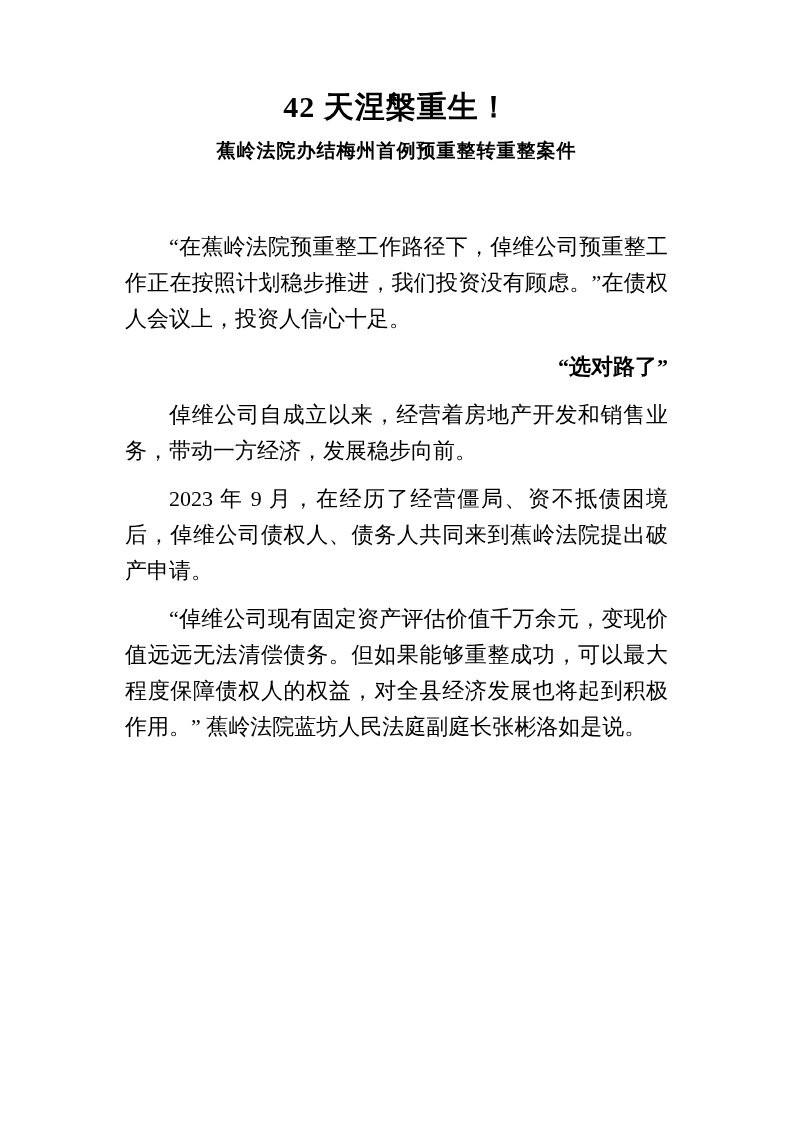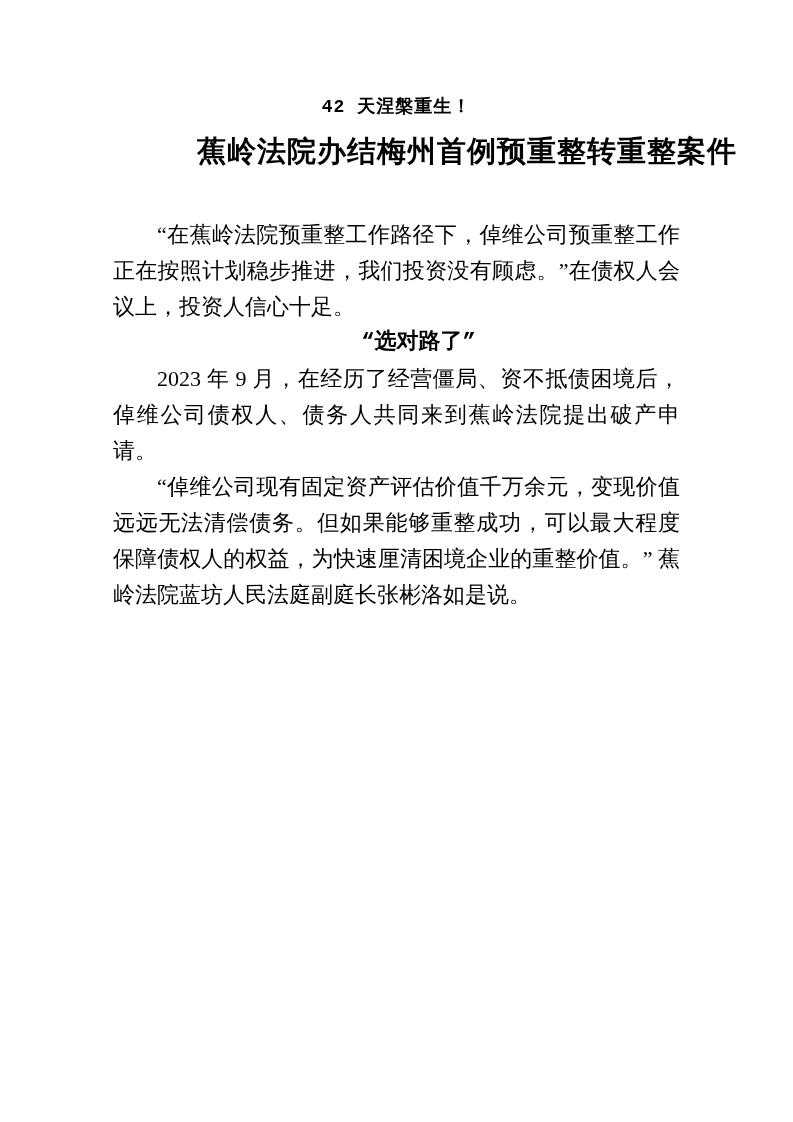--- a/index.html
+++ b/index.html
@@ -19,63 +19,62 @@
     position: absolute;
     top: 86px;
     left: 56px;
     right: 56px;
     text-align: center;
     font-family: "Liberation Serif", "DejaVu Serif", serif;
     font-weight: bold;
     color: #000000;
   }
   .title-line-1 {
-    font-size: 18px;
+    font-size: 30px;
     line-height: 42px;
     letter-spacing: 1px;
-    font-family: Liberation Mono, monospace;
   }
   .title-line-2 {
-    font-size: 29px;
+    font-size: 19px;
     line-height: 46px;
     letter-spacing: 1px;
-    text-align: right;
   }
   .content {
     position: absolute;
     top: 217px;
     left: 113px;
     width: 567px;
     font-family: "Liberation Serif", "DejaVu Serif", serif;
     font-size: 22px;
     line-height: 36px;
     text-align: justify;
     color: #000000;
   }
   .content p {
-    margin: 0;
+    margin: 12px;
     padding: 0;
     text-indent: 2em;
   }
   .content p.subhead {
-    font-family: Liberation Mono, monospace;
+    font-family: Liberation Serif, serif;
     font-weight: bold;
-    text-align: center;
+    text-align: right;
   }
 </style>
 </head>
 <body>
 
 <div class="page">
 
   <header class="title-block">
     <div class="title-line-1">42 天涅槃重生！</div>
     <div class="title-line-2">蕉岭法院办结梅州首例预重整转重整案件</div>
   </header>
 
   <main class="content">
     <p class="body-para">“在蕉岭法院预重整工作路径下，倬维公司预重整工作正在按照计划稳步推进，我们投资没有顾虑。”在债权人会议上，投资人信心十足。</p>
     <p class="subhead">“选对路了”</p>
+    <p class="body-para">倬维公司自成立以来，经营着房地产开发和销售业务，带动一方经济，发展稳步向前。</p>
     <p class="body-para">2023 年 9 月，在经历了经营僵局、资不抵债困境后，倬维公司债权人、债务人共同来到蕉岭法院提出破产申请。</p>
-    <p class="body-para">“倬维公司现有固定资产评估价值千万余元，变现价值远远无法清偿债务。但如果能够重整成功，可以最大程度保障债权人的权益，为快速厘清困境企业的重整价值。” 蕉岭法院蓝坊人民法庭副庭长张彬洛如是说。</p>
+    <p class="body-para">“倬维公司现有固定资产评估价值千万余元，变现价值远远无法清偿债务。但如果能够重整成功，可以最大程度保障债权人的权益，对全县经济发展也将起到积极作用。” 蕉岭法院蓝坊人民法庭副庭长张彬洛如是说。</p>
   </main>
 
 </div>
 
 </body></html>

